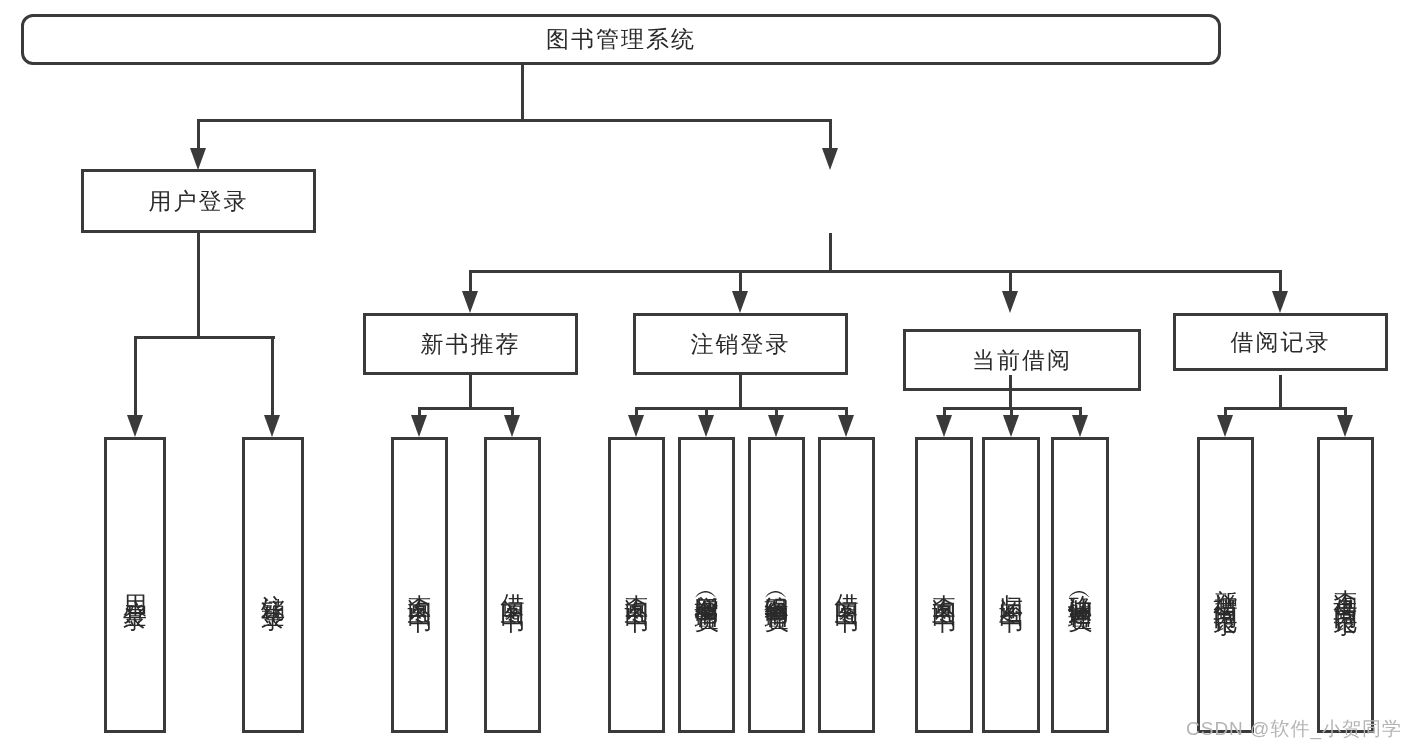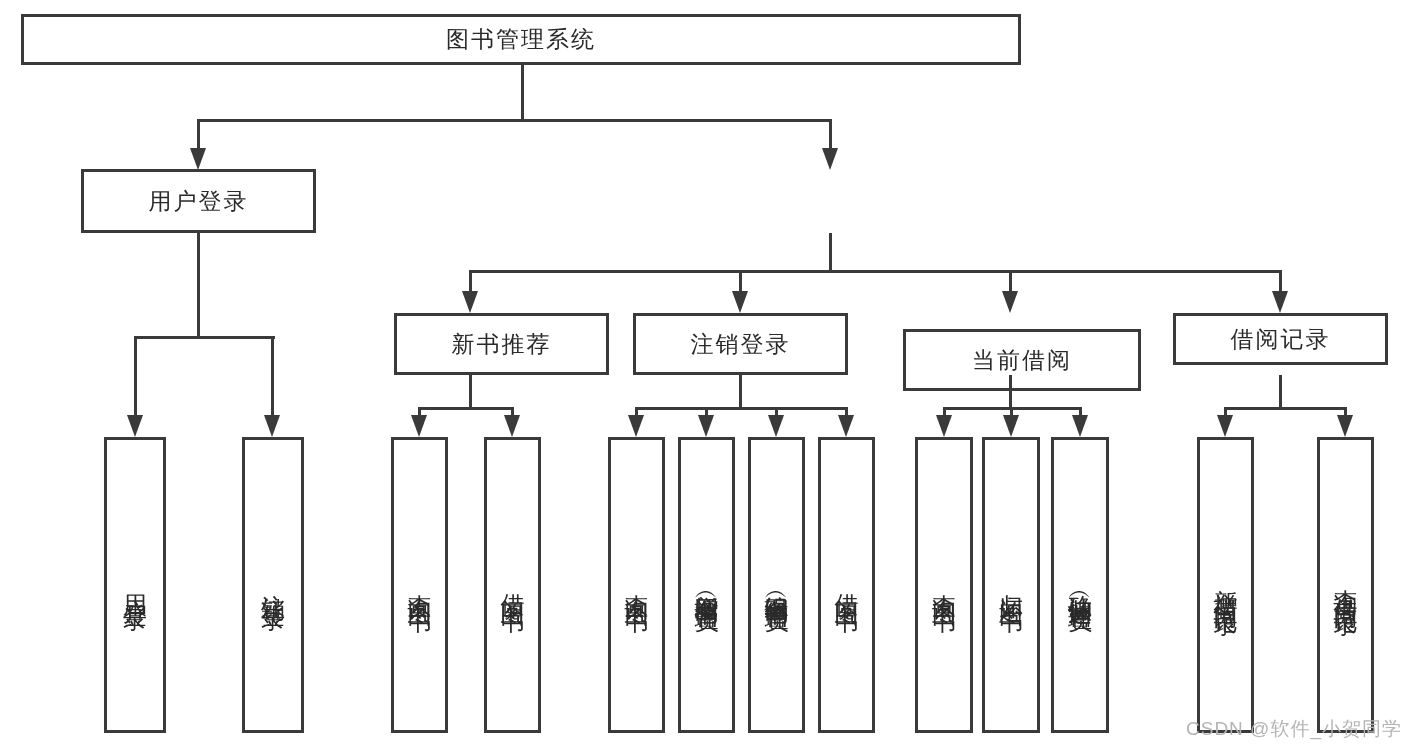--- a/index.html
+++ b/index.html
@@ -28,21 +28,21 @@
   .watermark{
     position:absolute;left:1186px;top:716px;font-size:19px;
     color:#b4b4b4;letter-spacing:1px;white-space:nowrap;
   }
 </style>
 </head>
 <body>
 
 <div class="stage">
 
-  <div class="box" style="left:21px;top:14px;width:1000px;height:51px;">
+  <div class="box" style="left:21px;top:14px;width:1200px;height:51px;border-radius:12px;">
     <span class="hlabel">图书管理系统</span>
   </div>
 
   <div class="vline" style="left:521px;top:64px;height:55px;"></div>
   <div class="hline" style="left:197px;top:119px;width:635px;"></div>
   <div class="vline" style="left:197px;top:119px;height:29px;"></div>
   <div class="arrow" style="left:190px;top:148px;"></div>
   <div class="vline" style="left:829px;top:119px;height:29px;"></div>
   <div class="arrow" style="left:822px;top:148px;"></div>
 
@@ -61,30 +61,30 @@
   <div class="hline" style="left:469px;top:270px;width:813px;"></div>
   <div class="vline" style="left:469px;top:270px;height:21px;"></div>
   <div class="arrow" style="left:462px;top:291px;"></div>
   <div class="vline" style="left:739px;top:270px;height:21px;"></div>
   <div class="arrow" style="left:732px;top:291px;"></div>
   <div class="vline" style="left:1009px;top:270px;height:21px;"></div>
   <div class="arrow" style="left:1002px;top:291px;"></div>
   <div class="vline" style="left:1279px;top:270px;height:21px;"></div>
   <div class="arrow" style="left:1272px;top:291px;"></div>
 
-  <div class="box" style="left:363px;top:313px;width:215px;height:62px;margin-left:31px;">
+  <div class="box" style="left:363px;top:313px;width:215px;height:62px;">
     <span class="hlabel">新书推荐</span>
   </div>
   <div class="box" style="left:633px;top:313px;width:215px;height:62px;">
     <span class="hlabel">注销登录</span>
   </div>
   <div class="box" style="left:903px;top:329px;width:238px;height:62px;">
     <span class="hlabel">当前借阅</span>
   </div>
-  <div class="box" style="left:1173px;top:313px;width:215px;height:52px;">
+  <div class="box" style="left:1173px;top:313px;width:215px;height:58px;">
     <span class="hlabel">借阅记录</span>
   </div>
 
   <div class="vline" style="left:469px;top:375px;height:32px;"></div>
   <div class="vline" style="left:739px;top:375px;height:32px;"></div>
   <div class="vline" style="left:1009px;top:375px;height:32px;"></div>
   <div class="vline" style="left:1279px;top:375px;height:32px;"></div>
 
   <div class="hline" style="left:418px;top:407px;width:96px;"></div>
   <div class="vline" style="left:418px;top:407px;height:8px;"></div>

